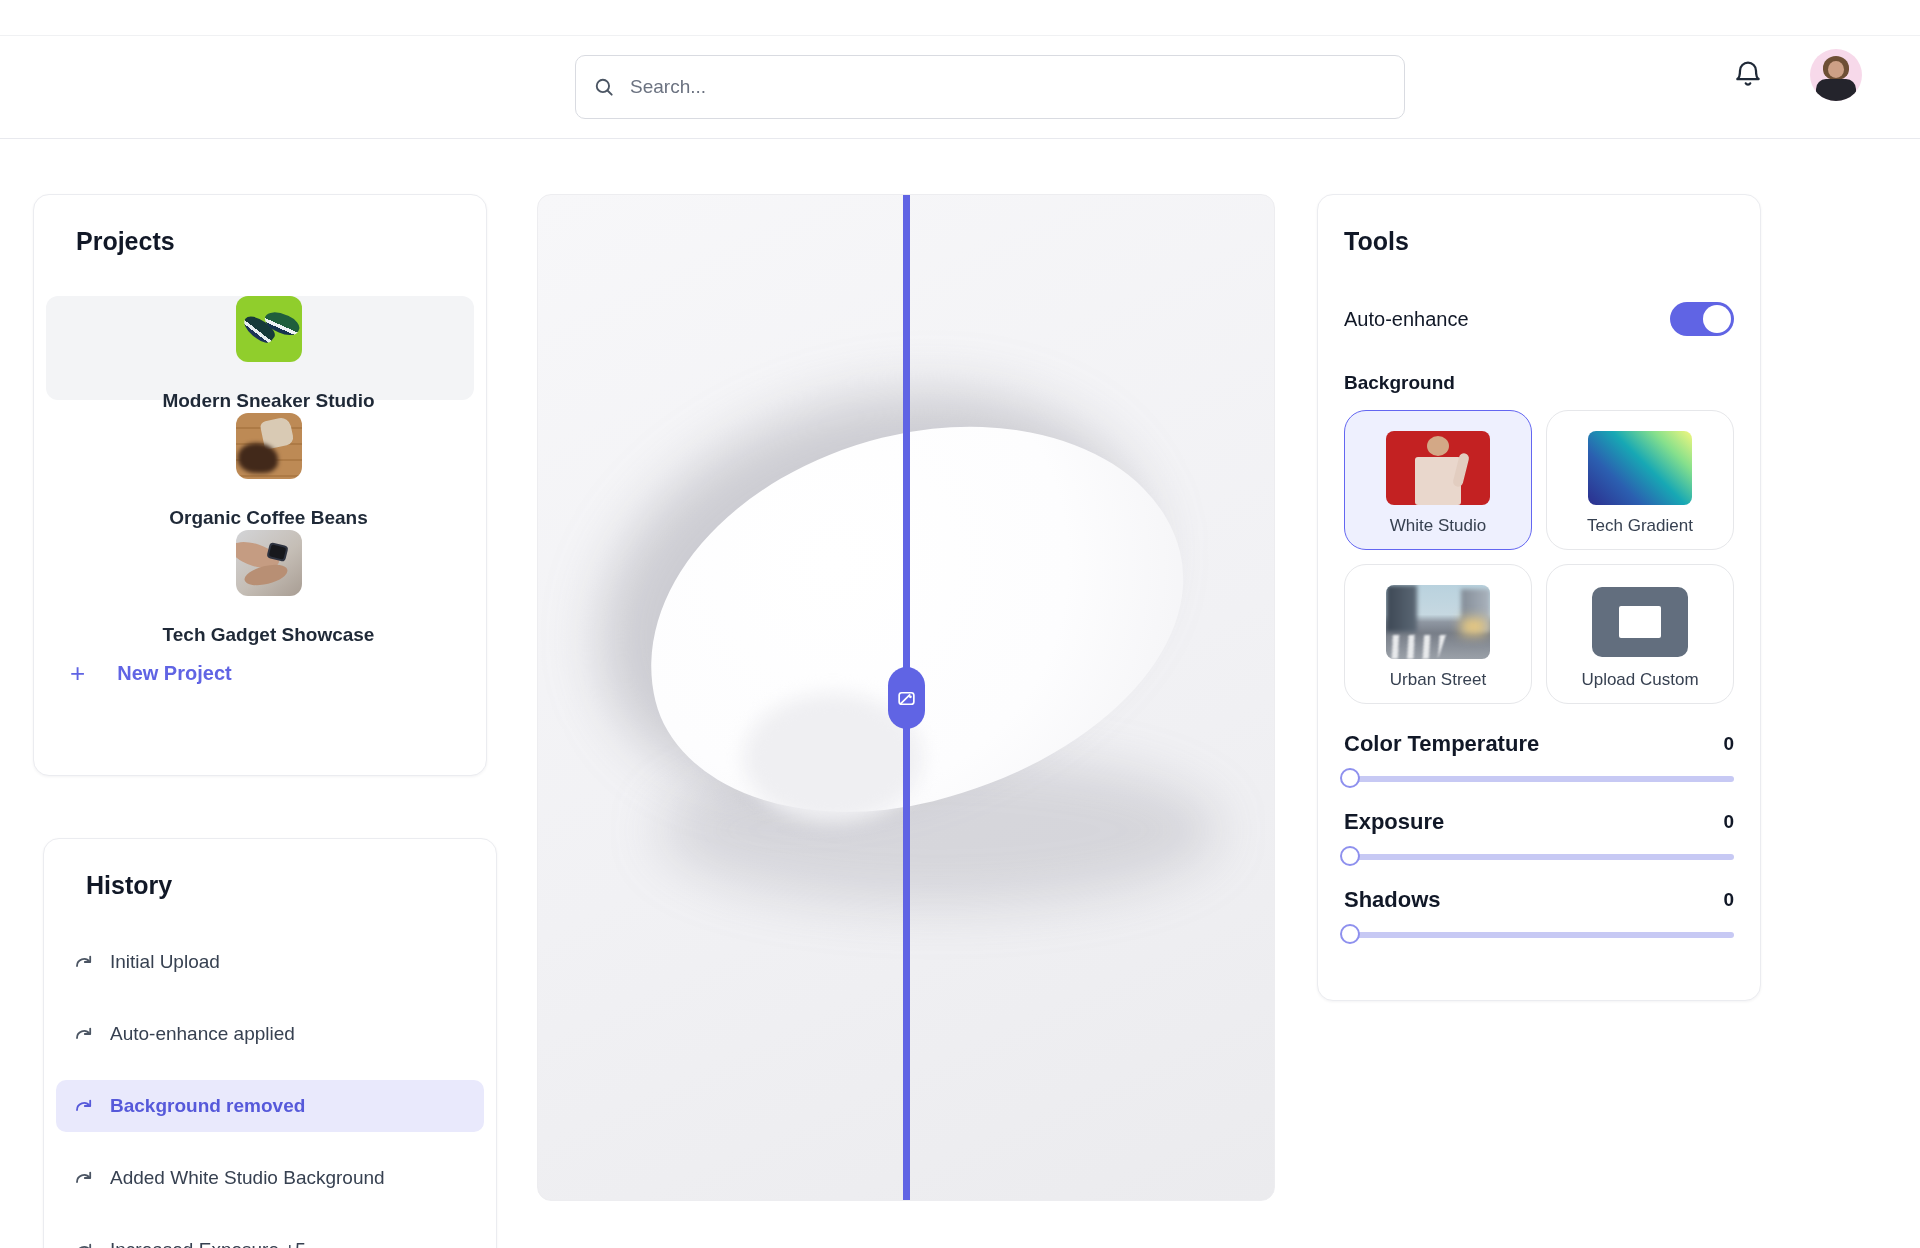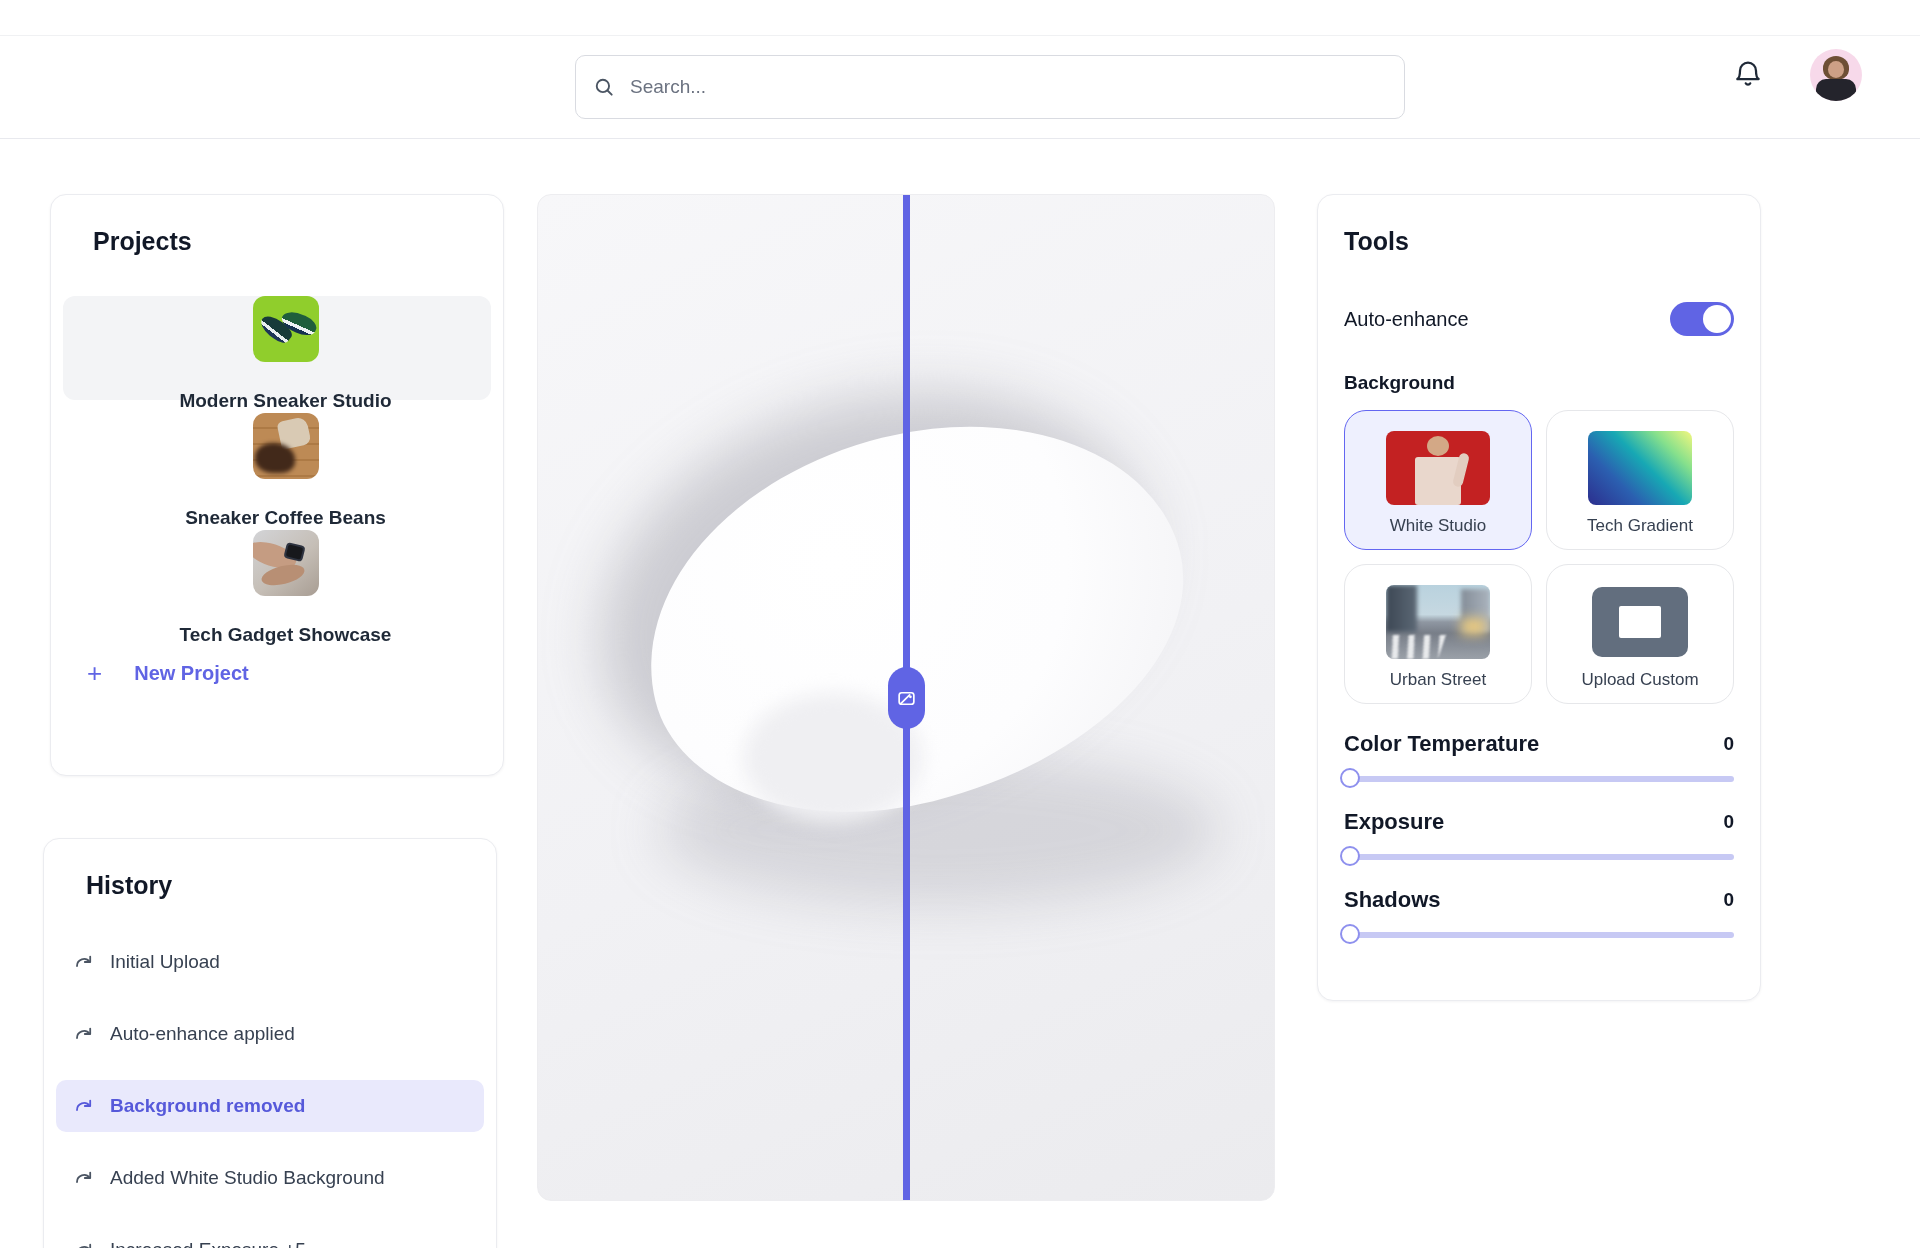--- a/index.html
+++ b/index.html
@@ -22,21 +22,21 @@
   .avatar .hair { position:absolute; left:13px; top:7px; width:26px; height:24px; border-radius:50% 50% 45% 45%; background:#6e4f35; }
   .avatar .face { position:absolute; left:18px; top:12px; width:16px; height:17px; border-radius:50%; background:#cda086; }
   .avatar .body { position:absolute; left:6px; top:30px; width:40px; height:24px; border-radius:10px 10px 0 0; background:#24242c; }
 
   
   .card { position:absolute; background:#fff; border:1px solid #ebecf0; border-radius:16px;
     box-shadow:0 1px 3px rgba(16,24,40,.05); }
   .card-title { font-size:25px; font-weight:700; color:#111827; }
 
   
-  .projects { left:50px; top:194px; width:454px; height:582px; padding:32px 12px 12px; }
+  .projects { left:33px; top:194px; width:454px; height:582px; padding:32px 12px 12px; }
   .projects .card-title { margin-left:30px; }
   .project-list { margin-top:40px; display:flex; flex-direction:column; gap:13px; }
   .project-item { display:flex; align-items:center; gap:28px; height:104px; padding-left:17px;
     border-radius:12px; cursor:pointer;flex-direction:column; }
   .project-item.active { background:#f3f4f6; }
   .project-thumb { width:66px; height:66px; border-radius:12px; position:relative; overflow:hidden; flex:none; }
   .project-label { font-size:19px; font-weight:700; color:#1f2937; }
   
   .thumb-sneaker { background:#90ce2c; }
   .thumb-sneaker .shoe1 { position:absolute; left:6px; top:24px; width:34px; height:18px;
@@ -163,21 +163,21 @@
         <div class="shoe1"></div>
           <div class="shoe2"></div>
       </div>
       <span class="project-label">Modern Sneaker Studio</span>
     </div>
     <div class="project-item">
       <div class="project-thumb thumb-coffee">
         <div class="bag"></div>
           <div class="beans"></div>
       </div>
-      <span class="project-label">Sneaker Coffee Beans</span>
+      <span class="project-label">Organic Coffee Beans</span>
     </div>
     <div class="project-item">
       <div class="project-thumb thumb-tech">
         <div class="hand"></div>
           <div class="hand2"></div>
           <div class="watch"></div>
       </div>
       <span class="project-label">Tech Gadget Showcase</span>
     </div>
   </div>

